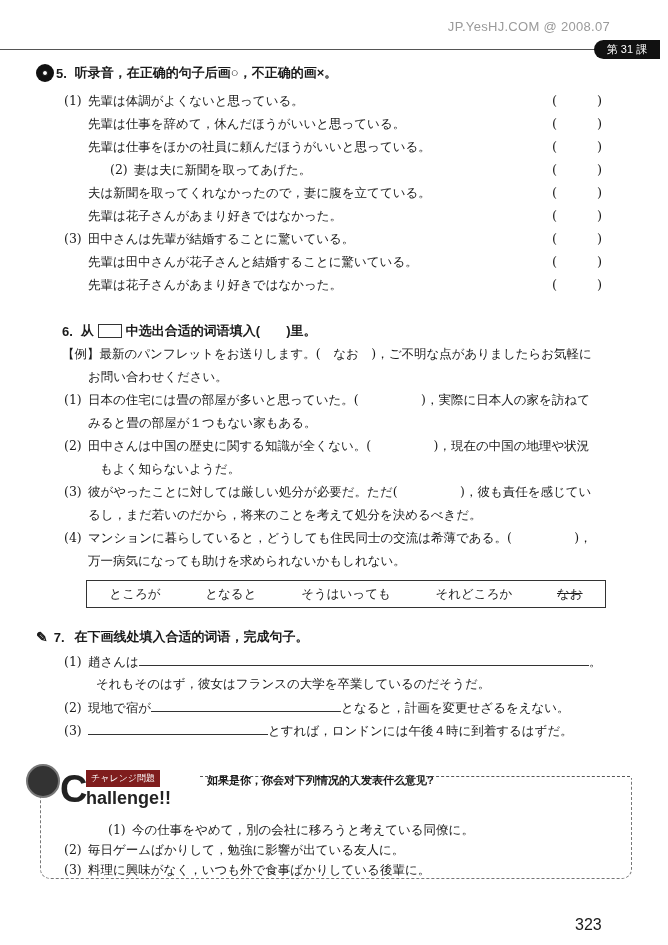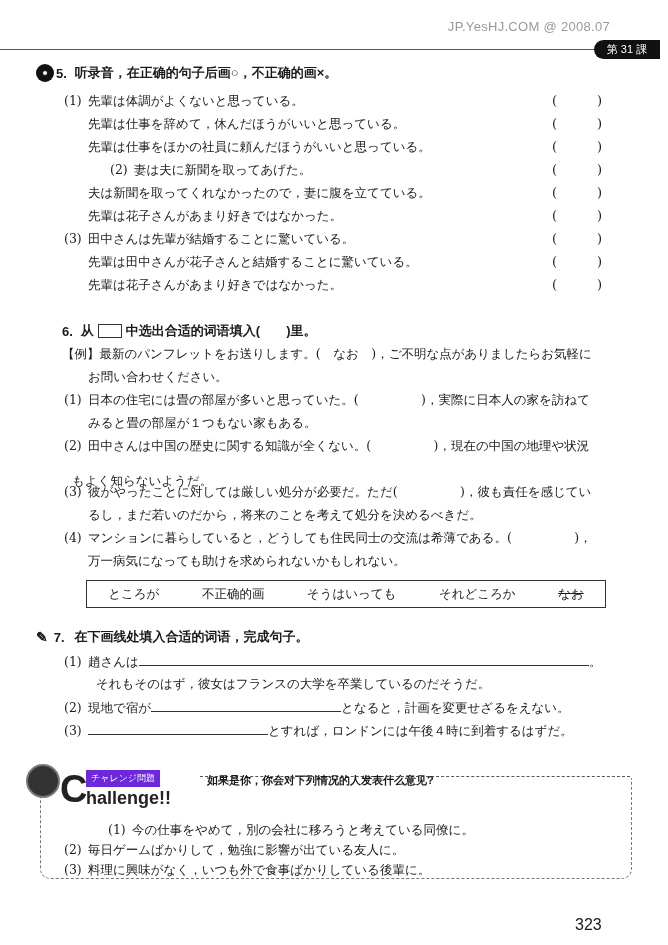--- a/index.html
+++ b/index.html
@@ -22,21 +22,21 @@
               display:flex; align-items:center; justify-content:space-around; font-size:12.5px; }
   .strike { text-decoration:line-through; }
   .blank { display:inline-block; border-bottom:1px solid #333; height:12px; vertical-align:baseline; }
   .challenge-box { position:absolute; left:40px; top:778px; width:590px; height:100px;
                    border:1px dashed #777; border-radius:0 0 10px 10px; border-top:none; }
   .challenge-top-rule { position:absolute; left:200px; top:776px; width:430px; height:0; border-top:1px dashed #555; }
   .challenge-logo { position:absolute; left:26px; top:762px; width:180px; height:56px; }
   .bubble { position:absolute; left:0; top:2px; width:30px; height:30px; border-radius:50%; background:#333; border:2px solid #777; }
   .big-c { position:absolute; left:34px; top:8px; font-family:"Liberation Sans", sans-serif; font-weight:bold; font-size:38px; line-height:38px; color:#222; }
   .challenge-word { position:absolute; left:60px; top:26px; font-family:"Liberation Sans", sans-serif; font-weight:bold; font-size:18px; color:#222; }
-  .challenge-tag { position:absolute; left:60px; top:8px; background:#6d28d9; color:#fff; font-family:"Liberation Sans", sans-serif; font-size:9px; padding:2px 5px; }
+  .challenge-tag { position:absolute; left:60px; top:8px; background:#7f1d1d; color:#fff; font-family:"Liberation Sans", sans-serif; font-size:9px; padding:2px 5px; }
   .challenge-prompt { position:absolute; left:207px; top:773px; font-family:"Liberation Sans", sans-serif; font-weight:bold; font-size:11px; }
   .page-num { position:absolute; left:575px; top:916px; font-family:"Liberation Sans", sans-serif; font-size:16px; }
 </style>
 </head>
 <body>
 
 <div class="watermark">JP.YesHJ.COM @ 2008.07</div>
 <div class="header-rule"></div>
 <div class="lesson-tab">第 31 課</div>
 
@@ -98,29 +98,29 @@
   <span>从</span>
   <span style="display:inline-block;width:22px;height:12px;border:1px solid #333;margin:0 4px;"></span>
   <span>中选出合适的词语填入(　　)里。</span>
 </div>
 <div class="line" style="left:62px; top:346px;"><span>【例】</span><span>最新のパンフレットをお送りします。(　なお　)，ご不明な点がありましたらお気軽に</span></div>
 <div class="line" style="left:88px; top:369px;">お問い合わせください。</div>
 
 <div class="line" style="left:64px; top:392px;"><span class="num">(1)</span><span>日本の住宅には畳の部屋が多いと思っていた。(　　　　　)，実際に日本人の家を訪ねて</span></div>
 <div class="line" style="left:88px; top:415px;">みると畳の部屋が１つもない家もある。</div>
 <div class="line" style="left:64px; top:438px;"><span class="num">(2)</span><span>田中さんは中国の歴史に関する知識が全くない。(　　　　　)，現在の中国の地理や状況</span></div>
-<div class="line" style="left:72px; top:461px;margin-top:12px;">もよく知らないようだ。</div>
+<div class="line" style="left:100px; top:461px;">もよく知らないようだ。</div>
 <div class="line" style="left:64px; top:484px;"><span class="num">(3)</span><span>彼がやったことに対しては厳しい処分が必要だ。ただ(　　　　　)，彼も責任を感じてい</span></div>
 <div class="line" style="left:88px; top:507px;">るし，まだ若いのだから，将来のことを考えて処分を決めるべきだ。</div>
 <div class="line" style="left:64px; top:530px;"><span class="num">(4)</span><span>マンションに暮らしていると，どうしても住民同士の交流は希薄である。(　　　　　)，</span></div>
 <div class="line" style="left:88px; top:553px;">万一病気になっても助けを求められないかもしれない。</div>
 
 <div class="word-box">
   <span>ところが</span>
-  <span>不正确的画</span>
+  <span>となると</span>
   <span>そうはいっても</span>
   <span>それどころか</span>
   <span class="strike">なお</span>
 </div>
 
 <div class="section-title" style="left:36px; top:628px;">
   <span style="font-size:14px;margin-right:6px;">✎</span>
   <span style="margin-right:10px;">7.</span>
   <span>在下画线处填入合适的词语，完成句子。</span>
 </div>

